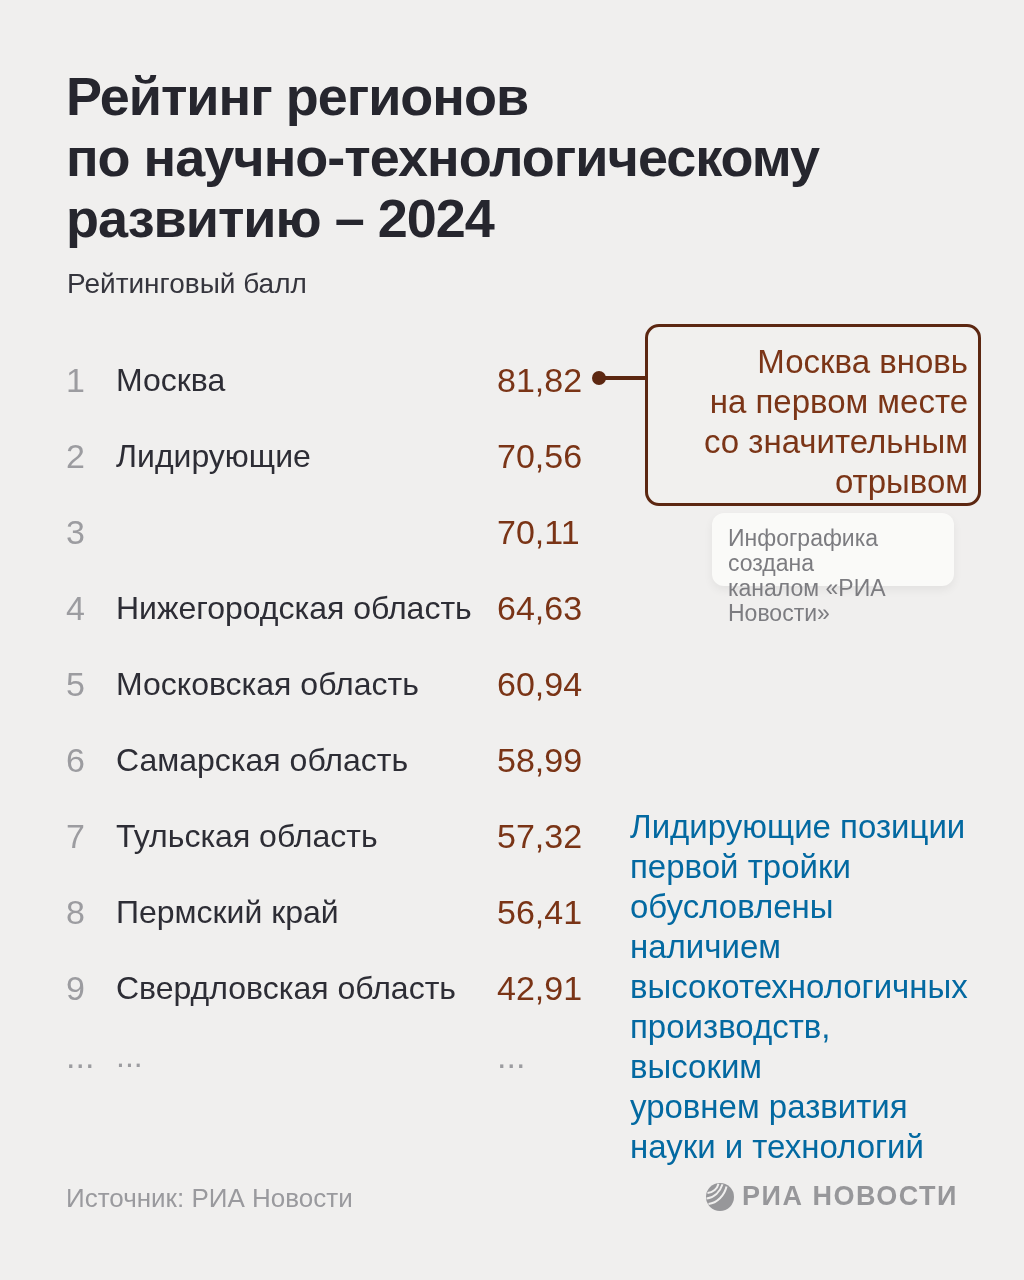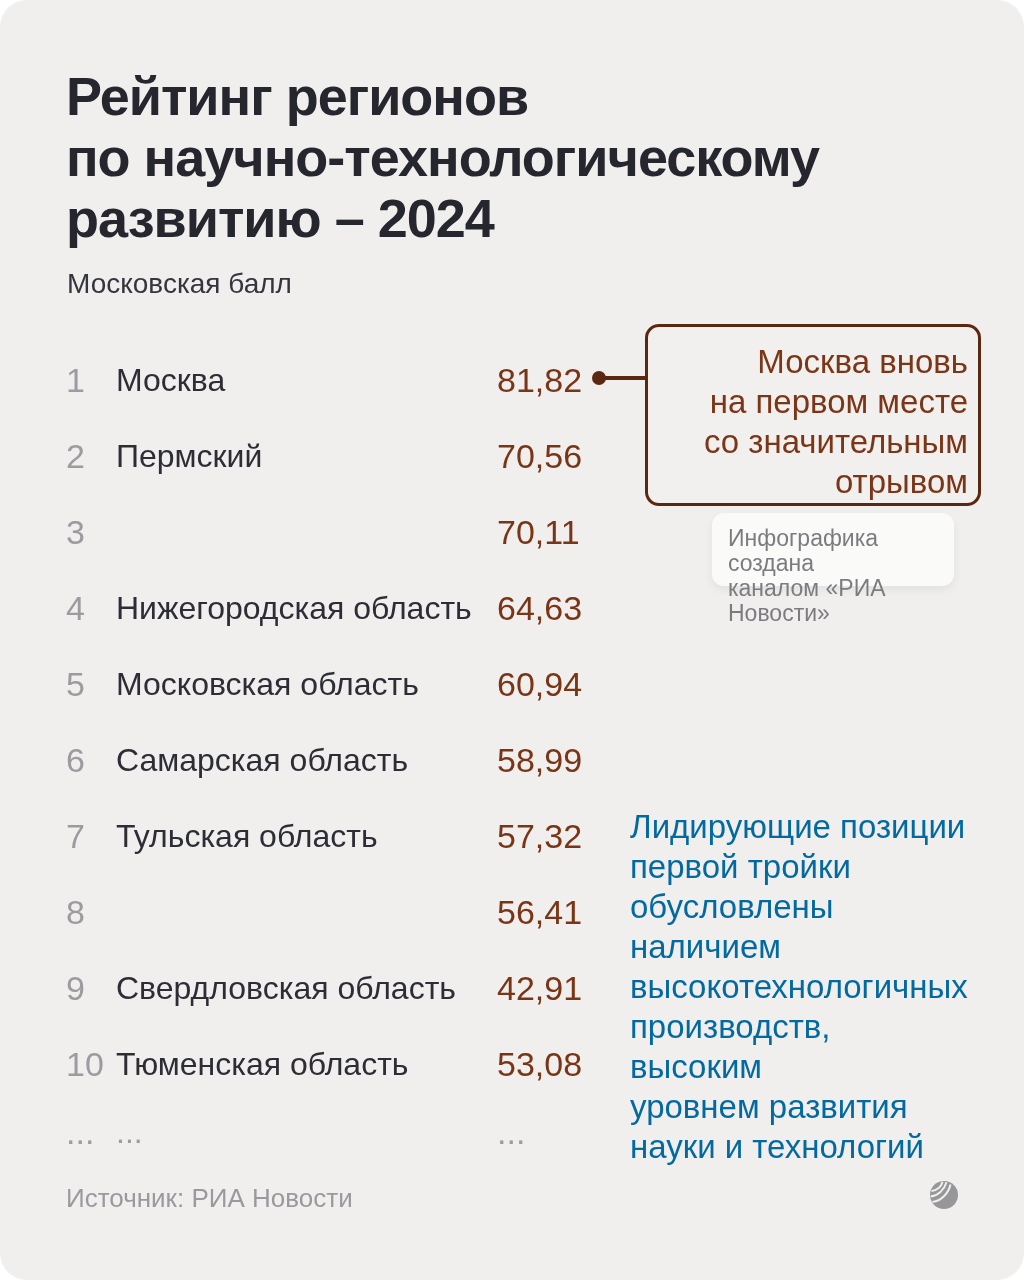--- a/index.html
+++ b/index.html
@@ -2,21 +2,20 @@
 <html lang="ru"><head>
 <meta charset="utf-8">
 <style>
   html,body { margin:0; padding:0; }
   .page {
     position:relative;
     width:1024px; height:1280px;
     background:#f0efee;
     font-family:"Liberation Sans", sans-serif;
     overflow:hidden;
-    border-radius:27px;
   }
   .pre { white-space:pre-line; }
 
   .title {
     position:absolute; left:66px; top:66px; margin:0;
     font-size:54px; line-height:61px; font-weight:700;
     letter-spacing:-1px; color:#26262e;
   }
   .subtitle {
     position:absolute; left:67px; top:268px;
@@ -73,31 +72,31 @@
   }
 </style>
 </head>
 <body>
 
 <div class="page">
 
   <h1 class="title pre">Рейтинг регионов
 по научно-технологическому
 развитию – 2024</h1>
-  <div class="subtitle">Московская балл</div>
+  <div class="subtitle">Рейтинговый балл</div>
 
   <div class="list">
     <div class="row">
       <span class="rank">1</span>
       <span class="name">Москва</span>
       <span class="score">81,82</span>
     </div>
     <div class="row">
       <span class="rank">2</span>
-      <span class="name">Пермский</span>
+      <span class="name">Лидирующие</span>
       <span class="score">70,56</span>
     </div>
     <div class="row">
       <span class="rank">3</span>
       <span class="score">70,11</span>
     </div>
     <div class="row">
       <span class="rank">4</span>
       <span class="name">Нижегородская область</span>
       <span class="score">64,63</span>
@@ -112,31 +111,27 @@
       <span class="name">Самарская область</span>
       <span class="score">58,99</span>
     </div>
     <div class="row">
       <span class="rank">7</span>
       <span class="name">Тульская область</span>
       <span class="score">57,32</span>
     </div>
     <div class="row">
       <span class="rank">8</span>
+      <span class="name">Пермский край</span>
       <span class="score">56,41</span>
     </div>
     <div class="row">
       <span class="rank">9</span>
       <span class="name">Свердловская область</span>
       <span class="score">42,91</span>
-    </div>
-    <div class="row">
-      <span class="rank">10</span>
-      <span class="name">Тюменская область</span>
-      <span class="score">53,08</span>
     </div>
     <div class="row more">
       <span class="rank">...</span>
       <span class="name">...</span>
       <span class="score">...</span>
     </div>
   </div>
 
   <div class="connector-line"></div>
   <div class="connector-dot"></div>
@@ -161,15 +156,16 @@
 
   <div class="brand">
     <span style="display:inline-flex;">
       <svg width="28" height="28" viewBox="0 0 28 28" xmlns="http://www.w3.org/2000/svg">
         <circle cx="14" cy="14" r="14" fill="#97979a"></circle>
         <path d="M1.5 10 C 7 9.5, 11.5 5.5, 12.5 0.8" stroke="#f0efee" stroke-width="2" fill="none"></path>
         <path d="M0.6 15.5 C 8 14.5, 14 9, 16.5 1.2" stroke="#f0efee" stroke-width="2" fill="none"></path>
         <path d="M2.5 21 C 11 20, 18.5 12.5, 20.5 3.5" stroke="#f0efee" stroke-width="2" fill="none"></path>
       </svg>
     </span>
+    <span class="brand-text">РИА НОВОСТИ</span>
   </div>
 
 </div>
 
 </body></html>

